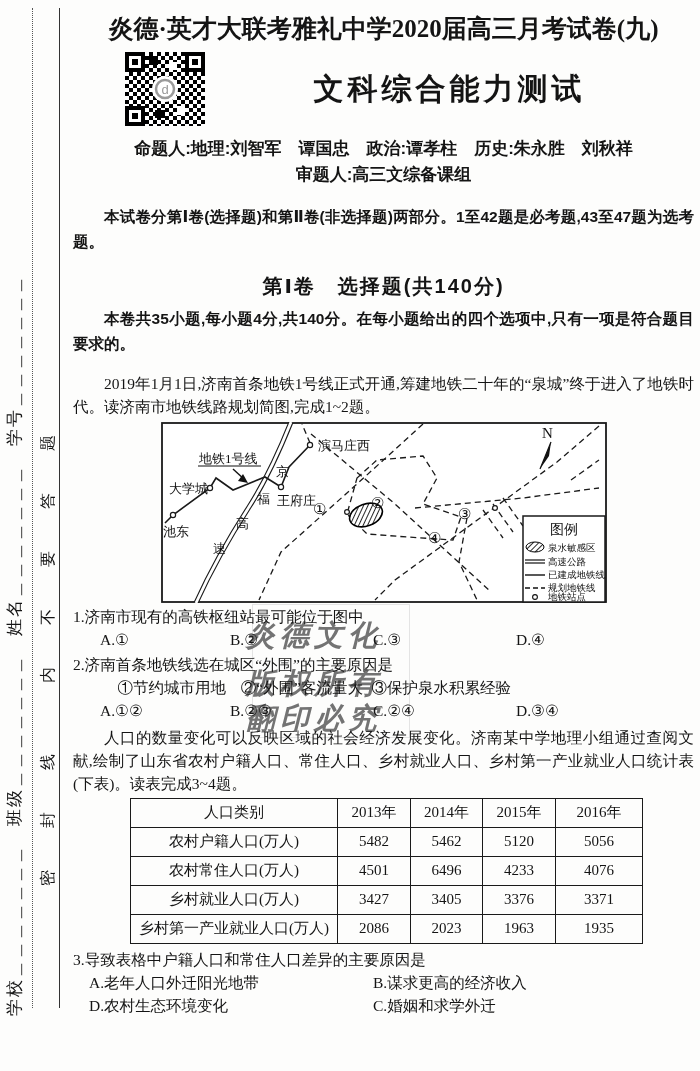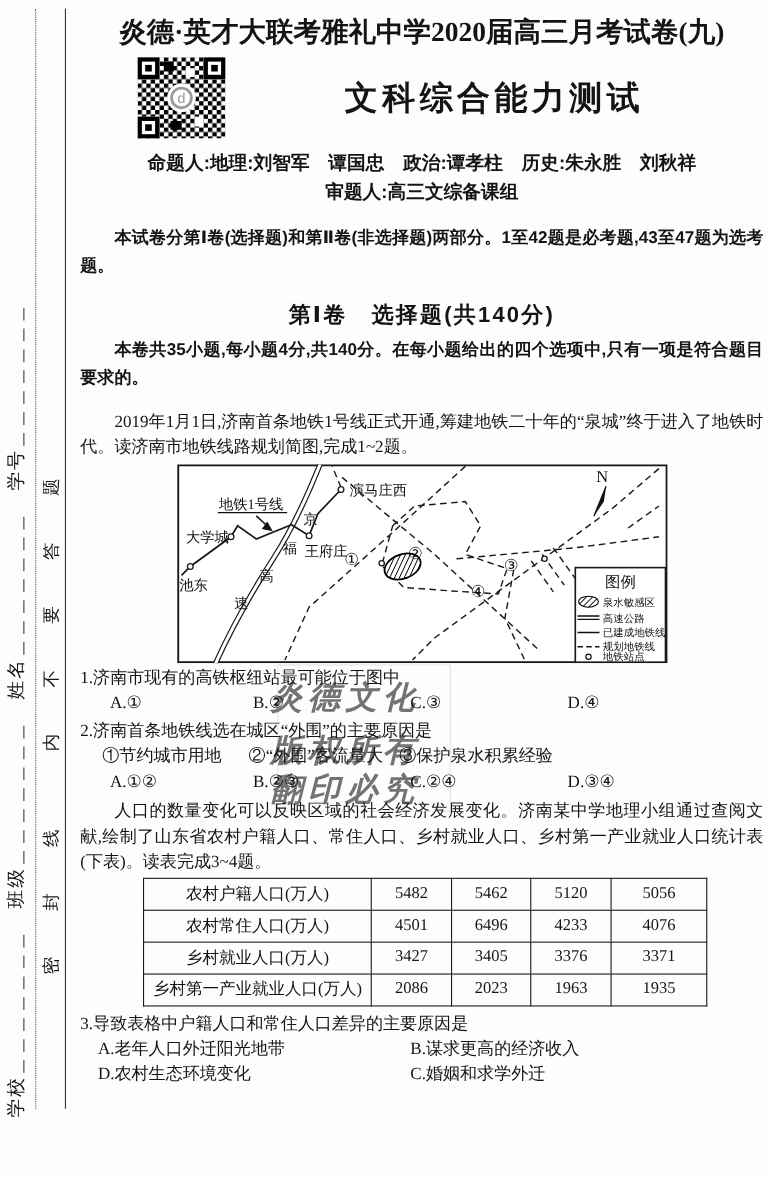--- a/index.html
+++ b/index.html
@@ -45,21 +45,21 @@
   .sec-head{margin:19px 0 0;text-align:center;font-size:20px;letter-spacing:2px;
             font-family:"Liberation Sans","DejaVu Sans",sans-serif;font-weight:bold;}
   .mt4{margin-top:4px;} 
   .figure{display:block;margin:4px auto 0;}
   .question{font-size:15.5px;line-height:23px;}
   .stem{margin-top:2px;}
   .opt-row4{display:flex;padding-left:27px;}
   .opt-row4 span:nth-child(1){width:130px;}
   .opt-row4 span:nth-child(2){width:143px;}
   .opt-row4 span:nth-child(3){width:143px;}
-  .sub-row{display:flex;padding-left:20px;}
+  .sub-row{display:flex;padding-left:20px;text-align:right;}
   .sub-row span:nth-child(1){width:133px;}
   .sub-row span:nth-child(2){width:137px;}
   .sub-row span:nth-child(3){width:148px;}
   .opt-row2{display:flex;padding-left:16px;align-items:flex-end;}
   .opt-row2 span:nth-child(1){width:284px;}
   table.stats{margin:3px 0 0 57px;border-collapse:collapse;table-layout:fixed;
               width:512px;font-size:15px;}
   table.stats td{border:1.6px solid #1a1a1a;text-align:center;height:28px;padding:0 2px;}
 </style>
 </head>
@@ -240,20 +240,27 @@
 
   <table class="stats">
     <colgroup>
         <col style="width:207px">
         <col style="width:73px">
         <col style="width:72px">
         <col style="width:73px">
         <col style="width:87px">
       </colgroup>
     <tbody>
+        <tr>
+      <td>人口类别</td>
+      <td>2013年</td>
+      <td>2014年</td>
+      <td>2015年</td>
+      <td>2016年</td>
+    </tr>
     <tr>
       <td>农村户籍人口(万人)</td>
       <td>5482</td>
       <td>5462</td>
       <td>5120</td>
       <td>5056</td>
     </tr>
     <tr>
       <td>农村常住人口(万人)</td>
       <td>4501</td>

